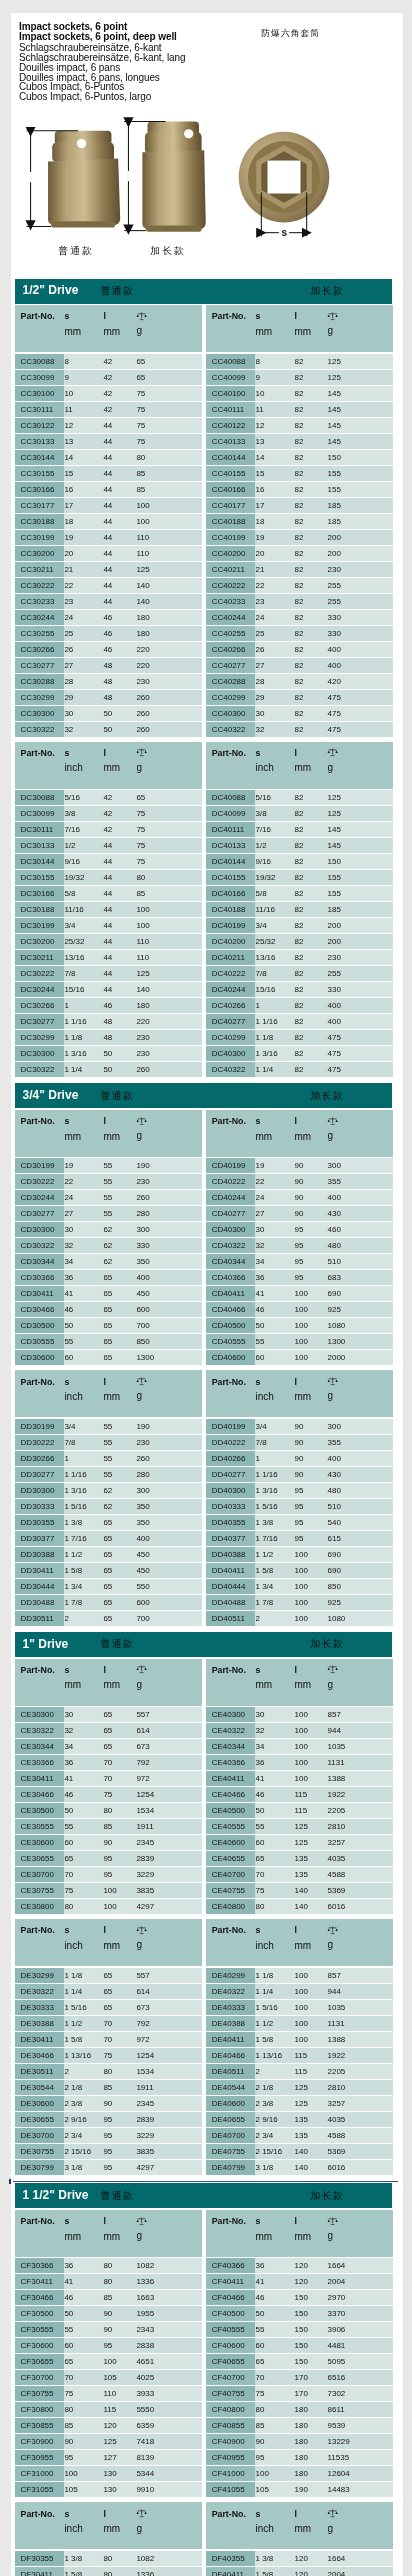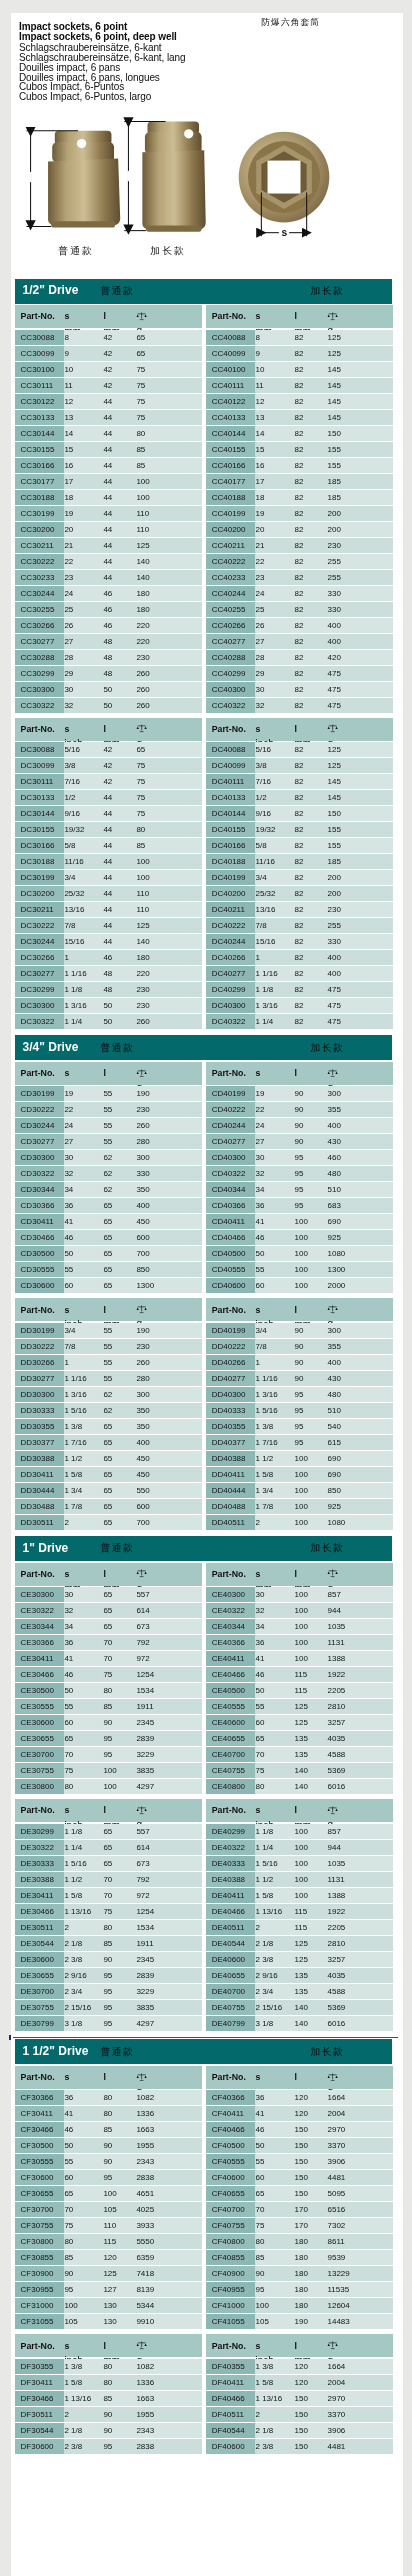--- a/index.html
+++ b/index.html
@@ -5,21 +5,21 @@
   html,body{margin:0;padding:0;}
   body{background:#dcdcda;font-family:"Liberation Sans","DejaVu Sans",sans-serif;}
   .page{position:relative;width:412px;height:3343px;background:#e8e8e6;overflow:hidden;}
   .card{position:absolute;left:11.3px;top:13.4px;width:392px;height:3330px;background:#ffffff;}
 
   
   .header{position:relative;padding:8.2px 0 0 7.7px;}
   .title-line{color:#0d0d0d;line-height:9.8px;letter-spacing:-0.1px;}
   .title-line.bold{font-weight:700;font-size:10px;line-height:10.8px;}
   .title-line.reg{font-size:10px;}
-  .cn-title{position:absolute;left:250px;top:4px;font-size:8.8px;color:#111;letter-spacing:1px;}
+  .cn-title{position:absolute;left:250px;top:15px;font-size:8.8px;color:#111;letter-spacing:1px;}
 
   
   .diagram{position:relative;height:155px;margin-top:13.4px;}
   .diagram svg{position:absolute;left:0;top:0;}
   .diagram-label{position:absolute;font-size:9.8px;color:#111;letter-spacing:2.1px;}
   .label-std{left:47px;top:130px;}
   .label-long{left:139px;top:130px;}
 
   
   #sections{position:relative;padding-left:4.1px;margin-top:8.2px;}
@@ -27,21 +27,21 @@
   .seam:before{content:"";position:absolute;left:-4.1px;top:-1.5px;width:2.1px;height:4.6px;background:#1d2f6e;}
   .section{margin-bottom:5.2px;}
   .section-bar{position:relative;width:377px;height:25px;background:#04696b;margin-bottom:1.5px;}
   .section-title{position:absolute;left:7.2px;top:4.6px;color:#fff;font-weight:700;font-size:12px;letter-spacing:0px;}
   .bar-label{position:absolute;top:6.2px;color:#0a0a0a;font-size:9.8px;letter-spacing:1.5px;}
   .bar-label.std{left:85px;}
   .bar-label.long{left:295px;}
 
   .table-pair{display:flex;gap:4.1px;margin-bottom:4.1px;}
   .htable{width:187px;}
-  .col-head{display:grid;grid-template-columns:49px 39px 33px 44px 1fr;background:#a6c8c5;height:23px;margin-bottom:1.5px;}
+  .col-head{display:grid;grid-template-columns:49px 39px 33px 44px 1fr;background:#a6c8c5;height:47px;margin-bottom:1.5px;}
   .col-head .hcell{padding-top:6.2px;color:#101010;}
   .col-head .hcell.part{padding-left:5.2px;font-weight:700;font-size:8.8px;}
   .hcell .sym{font-weight:700;font-size:8.8px;display:block;}
   .hcell .unit{display:block;font-size:10px;margin-top:4.6px;}
   .scales{display:block;height:8.8px;margin-top:0.5px;}
 
   .trow{display:grid;grid-template-columns:49px 39px 33px 44px 1fr;height:15px;border-bottom:1px solid #fff;font-size:8px;color:#141414;}
   .trow .pcell{padding-left:5.2px;display:flex;align-items:center;}
   .trow .vcell{display:flex;align-items:center;}
   .trow.even .pcell{background:#8cb7b5;}

